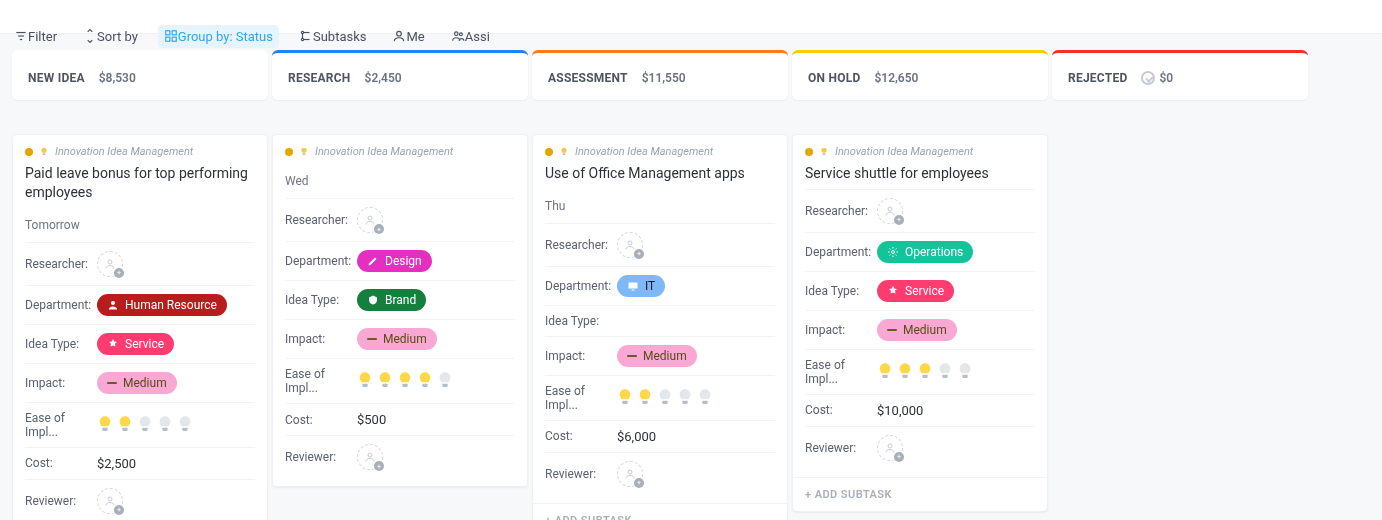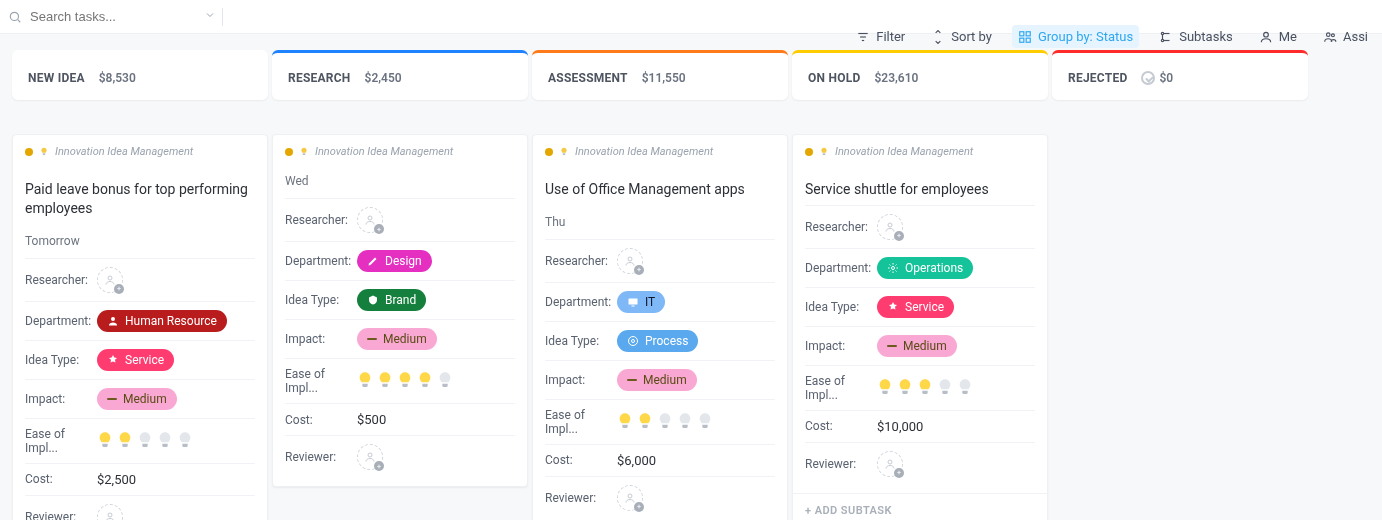--- a/index.html
+++ b/index.html
@@ -25,21 +25,21 @@
   .search-wrap {
     display: flex; align-items: center; gap: 6px;
     color: #9aa3ae; font-size: 13px;
   }
   .search-input {
     border: none; outline: none; font-size: 13px; color: #555;
     width: 160px; background: transparent;
   }
   .chevron { margin-left: 10px; color: #9aa3ae; cursor: pointer; }
   .tools { display: flex; align-items: center; gap: 14px; font-size: 13px; color: #495160; }
-  .tool { display: flex; align-items: flex-end; gap: 6px; cursor: pointer; padding: 4px 6px; border-radius: 4px; margin-top: 40px; }
+  .tool { display: flex; align-items: flex-start; cursor: pointer; padding: 4px 6px; border-radius: 4px; margin-top: 40px; }
   .tool svg { width: 14px; height: 14px; }
   .tool.active { background: #e6f4ff; color: #2fa7ee; }
   .divider { width: 1px; height: 18px; background: #e3e6ea; }
 
   
   .board {
     display: flex;
     gap: 4px;
     padding: 16px 12px 0 12px;
     height: calc(100% - 34px);
@@ -91,21 +91,21 @@
     border-radius: 4px;
     box-shadow: 0 1px 2px rgba(0,0,0,0.06);
     border: 1px solid #eef0f3;
     margin-bottom: 12px;
   }
   .card-hd { padding: 10px 12px 6px; }
   .crumb { display: flex; align-items: center; gap: 6px; font-size: 11px; color: #9aa3ae; font-style: italic;}
   .dot { width: 8px; height: 8px; border-radius: 50%; background: #e3a700; display:inline-block; }
   .bulb-tiny { width: 10px; height: 10px; }
   .title {
-    font-size: 14px; color: #2d3137; margin-top: 22px; line-height: 1.35;
+    font-size: 14px; color: #2d3137; margin-top: 6px; line-height: 1.35;
   }
   .card-body { padding: 0 12px 8px; }
   .date { font-size: 12px; color: #6d7480; margin: 10px 0; }
   .date .overdue { color: #e64646; }
   .row {
     display: flex; align-items: center; justify-content: flex-start;
     border-top: 1px solid #f0f2f5;
     padding: 8px 0;
     font-size: 12px;
   }
@@ -150,33 +150,20 @@
   .add-sub {
     font-size:11px; font-weight:600; letter-spacing:.04em;
     color:#a9afb8; cursor:pointer;
     border-top:1px solid #f0f2f5; padding:10px 12px;
   }
 </style>
 </head>
 <body>
 
 <div class="topbar">
-  <div class="search-wrap">
-    <svg width="14" height="14" viewBox="0 0 24 24" fill="none" stroke="#9aa3ae" stroke-width="2">
-        <circle cx="11" cy="11" r="7"></circle>
-        <line x1="21" y1="21" x2="16.65" y2="16.65"></line>
-      </svg>
-    <input class="search-input" placeholder="Search tasks..." style="">
-    <span class="chevron">
-      <svg width="12" height="12" viewBox="0 0 24 24" fill="none" stroke="#9aa3ae" stroke-width="2">
-          <polyline points="6 9 12 15 18 9"></polyline>
-        </svg>
-    </span>
-    <span class="divider"></span>
-  </div>
   <div class="tools">
     <div class="tool">
       <svg viewBox="0 0 24 24" fill="none" stroke="currentColor" stroke-width="2">
           <line x1="4" y1="6" x2="20" y2="6"></line>
           <line x1="7" y1="12" x2="17" y2="12"></line>
           <line x1="10" y1="18" x2="14" y2="18"></line>
         </svg>
       <span>Filter</span>
     </div>
     <div class="tool">
@@ -486,29 +473,20 @@
                 <svg viewBox="0 0 24 24" fill="#fff">
                   <rect x="3" y="5" width="18" height="12" rx="1"></rect>
                   <rect x="9" y="19" width="6" height="2"></rect>
                 </svg>
                 <span>IT</span>
               </span>
             </span>
           </div>
       <div class="row">
             <span class="label">Idea Type:</span>
-            <span class="value-cell">
-              <span class="badge process">
-                <svg viewBox="0 0 24 24" fill="none" stroke="#fff" stroke-width="2">
-                  <circle cx="12" cy="12" r="3"></circle>
-                  <circle cx="12" cy="12" r="9"></circle>
-                </svg>
-                <span>Process</span>
-              </span>
-            </span>
           </div>
       <div class="row">
             <span class="label">Impact:</span>
             <span class="value-cell">
               <span class="badge impact">
                 <span class="dash"></span>
                 <span>Medium</span>
               </span>
             </span>
           </div>
@@ -557,21 +535,21 @@
               </span>
             </span>
           </div>
     </div>
     <div class="add-sub">+ ADD SUBTASK</div>
   </div>
     </div>
   <div class="column">
       <div class="col-header" style="border-top-color:#ffcc00">
       <span class="col-title">ON HOLD</span>
-      <span class="col-amount">$23,610</span>
+      <span class="col-amount">$12,650</span>
     </div>
       <div class="card">
     <div class="card-hd">
       <div class="crumb">
     <span class="dot"></span>
     <svg class="bulb-tiny" viewBox="0 0 24 30">
               <path fill="#f6c945" d="M12 2c-5 0-8 4-8 8 0 3 2 5 3 7h10c1-2 3-4 3-7 0-4-3-8-8-8z"></path>
               <path fill="#b8bec6" d="M8 19h8v3a2 2 0 0 1-2 2h-4a2 2 0 0 1-2-2z"></path>
             </svg>
     <span>Innovation Idea Management</span>

